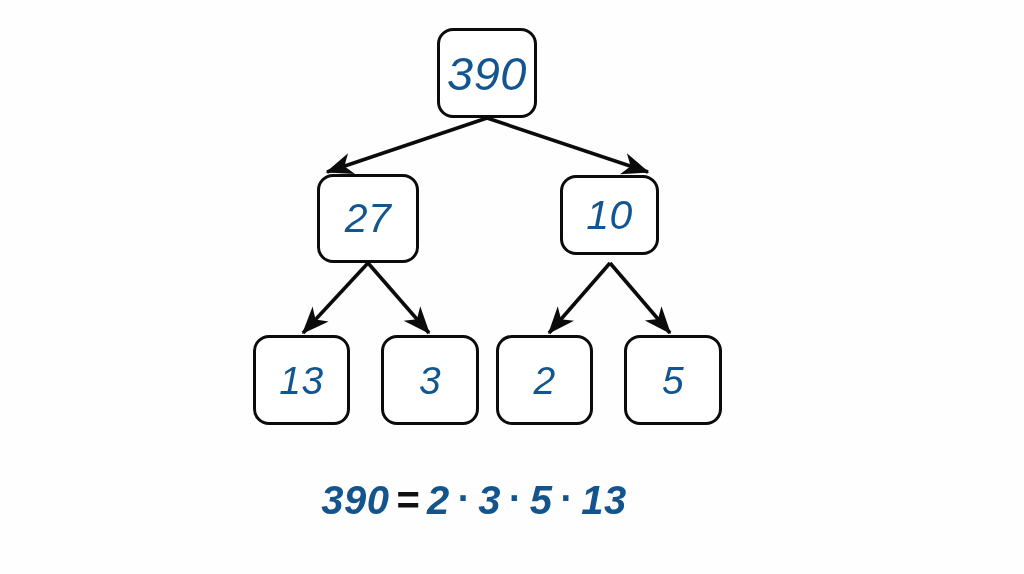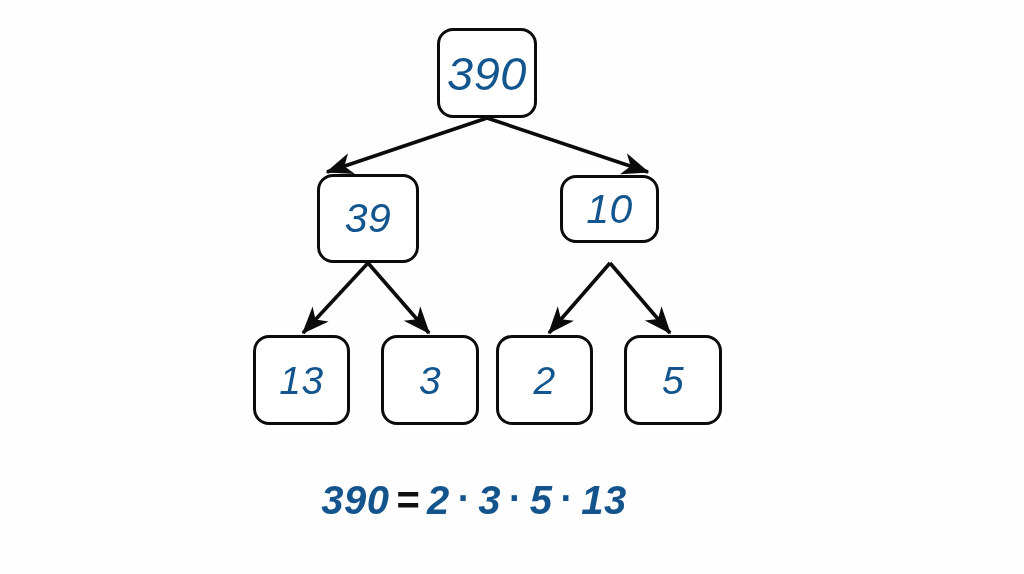--- a/index.html
+++ b/index.html
@@ -115,24 +115,24 @@
     <g>
       <line x1="610" y1="263" x2="670" y2="333" stroke="#0b0b0b" stroke-width="3.6" marker-end="url(#arrowhead)"></line>
     </g>
   </svg>
 
   <div class="node level-0" style="left:437px; top:28px; width:100px; height:90px;">
     <span class="value">390</span>
   </div>
 
   <div class="node level-1" style="left:317px; top:174px; width:102px; height:89px;">
-    <span class="value">39</span>
+    <span class="value">27</span>
   </div>
 
-  <div class="node level-1" style="left:560px; top:175px; width:99px; height:68px;">
+  <div class="node level-1" style="left:560px; top:175px; width:99px; height:80px;">
     <span class="value">10</span>
   </div>
 
   <div class="node level-2" style="left:253px; top:335px; width:97px; height:90px;">
     <span class="value">13</span>
   </div>
 
   <div class="node level-2" style="left:381px; top:335px; width:98px; height:90px;">
     <span class="value">3</span>
   </div>

